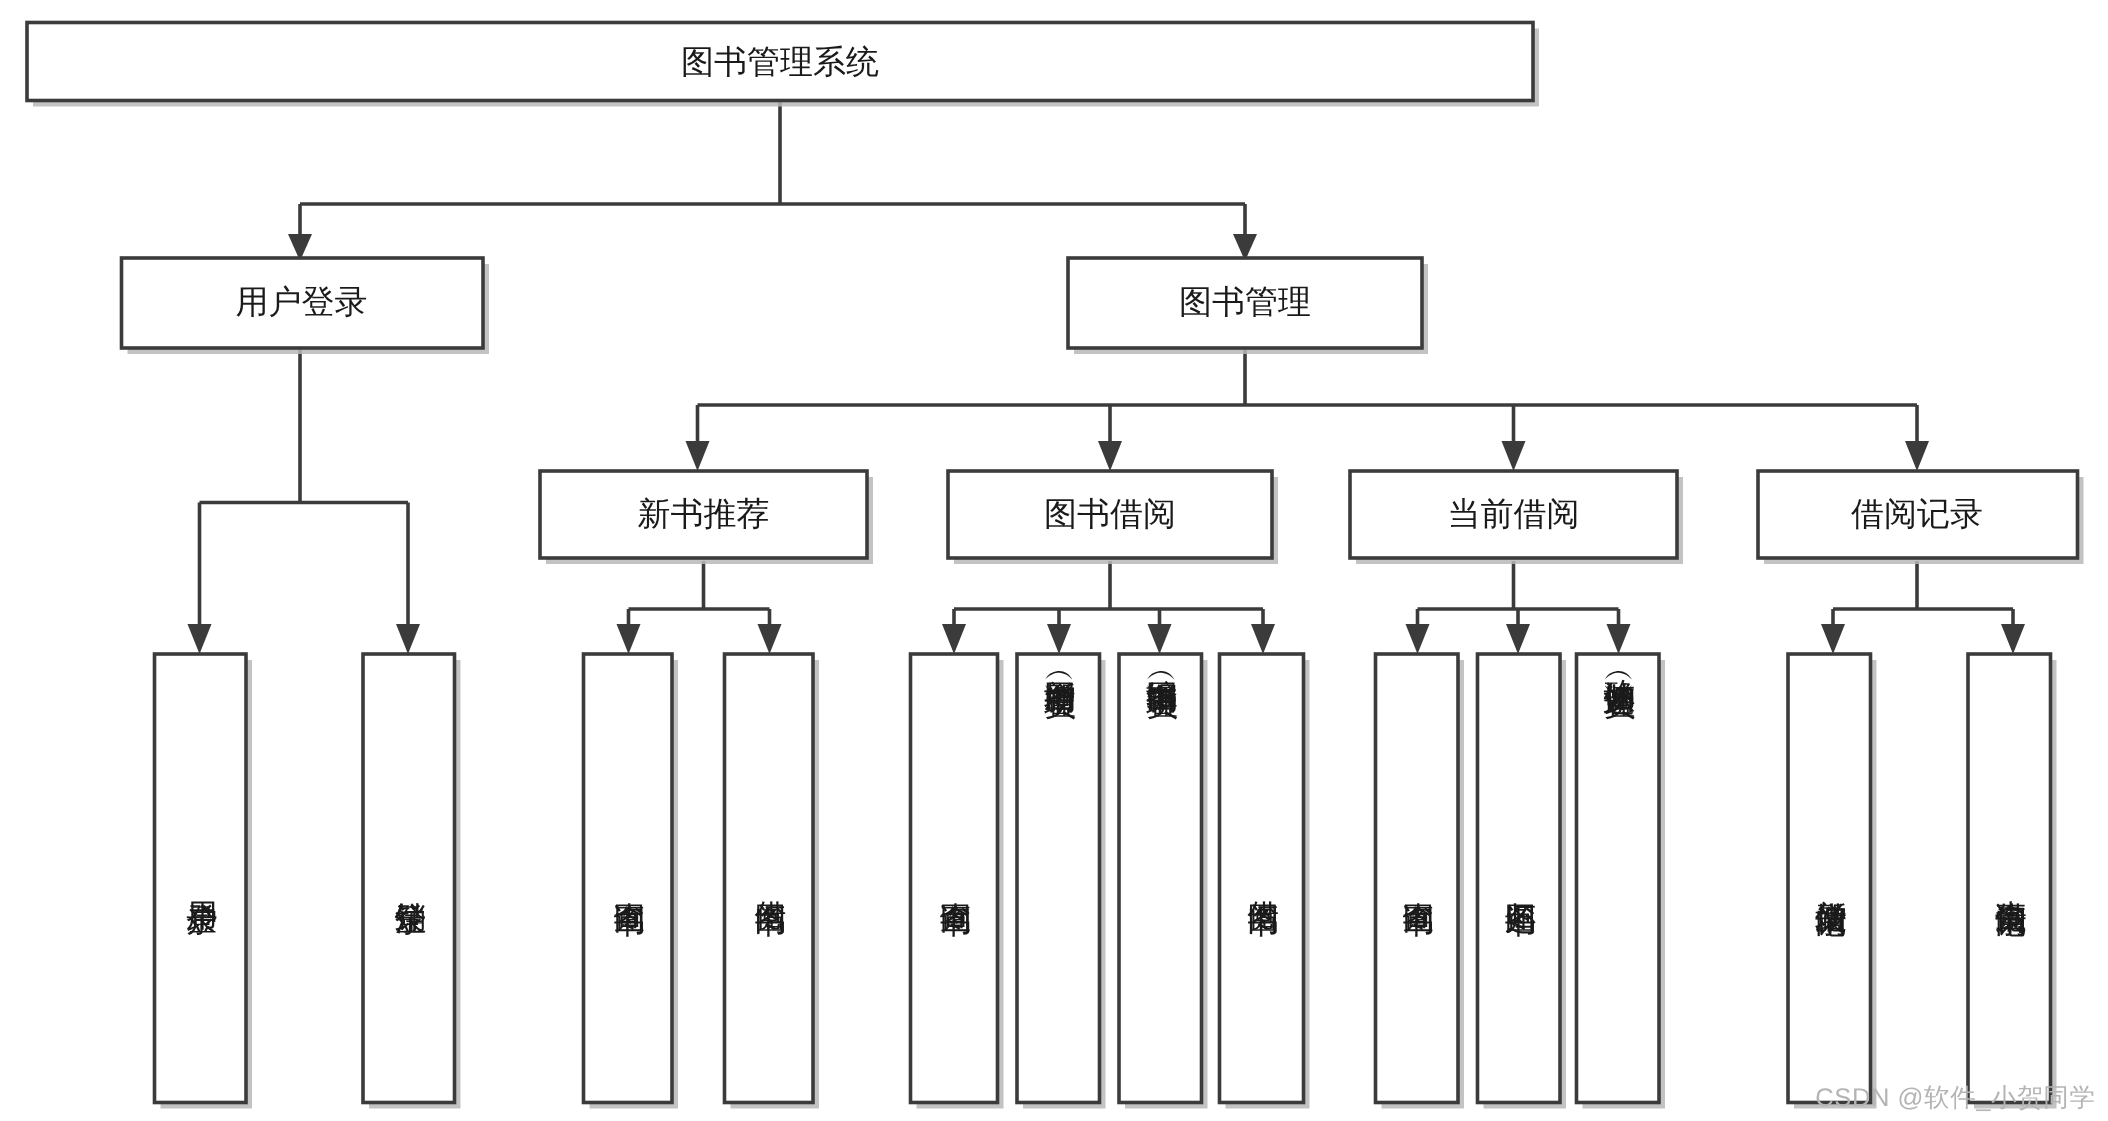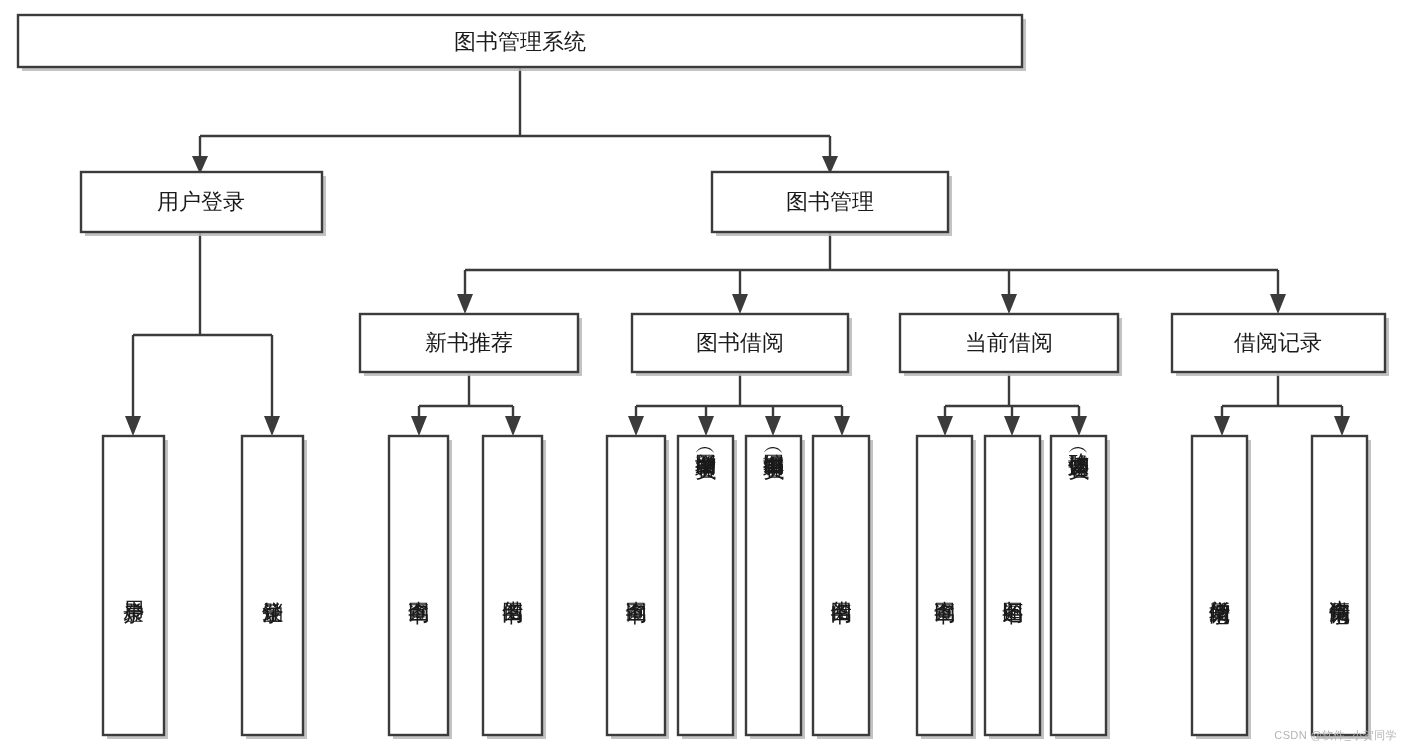--- a/index.html
+++ b/index.html
@@ -64,21 +64,21 @@
     writing-mode: vertical-rl;
     text-orientation: upright;
     white-space: nowrap;
     letter-spacing: 1px;
   }
   .watermark {
     position: absolute;
     right: 8px;
     bottom: 4px;
     font-family: "Liberation Sans", "DejaVu Sans", sans-serif;
-    font-size: 11px;
+    font-size: 17px;
     color: #b4b4b4;
     letter-spacing: 0.4px;
     user-select: none;
     pointer-events: none;
   }
 </style>
 </head>
 <body>
 
 <div id="diagram-root">

